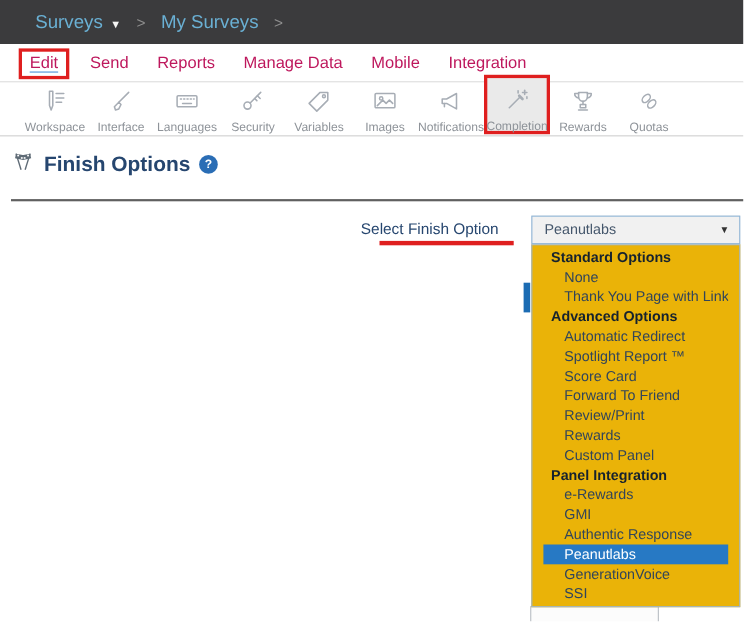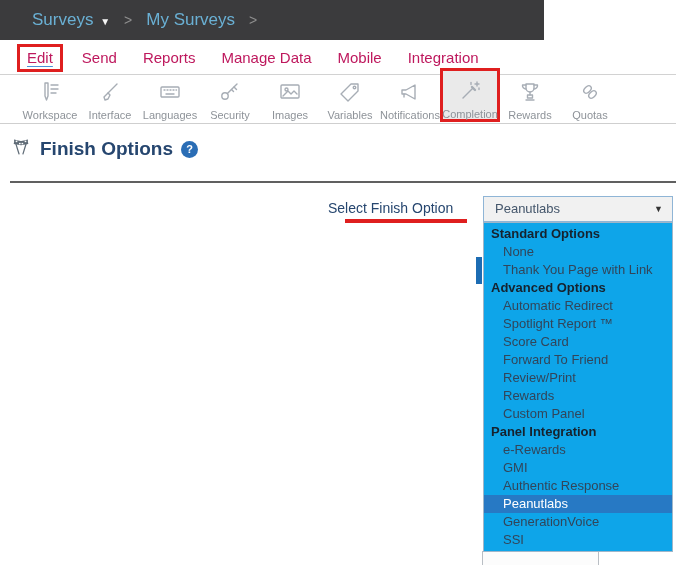--- a/index.html
+++ b/index.html
@@ -1,20 +1,20 @@
 <!DOCTYPE html>
 <html><head>
 <meta charset="utf-8">
 <style>
   html,body{margin:0;padding:0;background:#fff;}
   .screen{position:relative;width:676px;height:565px;background:#fff;overflow:hidden;
           font-family:"Liberation Sans","DejaVu Sans",sans-serif;}
 
   
-  .topbar{position:absolute;left:0;top:0;width:544px;height:40px;background:#3b3b3d;
+  .topbar{position:absolute;left:0;top:0;width:676px;height:40px;background:#3b3b3d;
           display:flex;align-items:center;padding-left:32px;box-sizing:border-box;gap:10px;}
   .crumb{color:#6ab0d4;font-size:17px;cursor:pointer;}
   .crumb-caret{color:#f5f5f5;font-size:10px;margin-left:2px;}
   .crumb-sep{color:#8f8f8f;font-size:14px;margin:0 4px;}
 
   
   .nav{position:absolute;left:0;top:40px;width:676px;height:35px;background:#fff;
        border-bottom:1px solid #d2d2d2;display:flex;align-items:center;
        padding-left:24px;box-sizing:border-box;gap:26px;}
   .nav-item{color:#be185d;font-size:15px;font-weight:500;cursor:pointer;white-space:nowrap;}
@@ -41,22 +41,22 @@
 
   
   .form-label{position:absolute;left:328px;top:200px;color:#26466f;font-size:14px;font-weight:normal;}
   .label-underline{position:absolute;left:345px;top:219px;width:122px;height:4px;background:#df1f1f;}
 
   .select-box{position:absolute;left:483px;top:196px;width:190px;height:26px;background:#f1f1f1;
        border:1px solid #8fb5d6;box-sizing:border-box;color:#44566b;font-size:13px;
        line-height:24px;padding-left:11px;cursor:pointer;z-index:6;}
   .select-caret{position:absolute;right:9px;top:0;line-height:24px;font-size:9px;color:#333;}
 
-  .dropdown{position:absolute;left:483px;top:222px;width:190px;background:#0ea5e9;
-       border:1px solid #9fb6c9;box-sizing:border-box;padding:2px 0;z-index:5;}
+  .dropdown{position:absolute;left:483px;top:222px;width:190px;background:#eab308;
+       border:1px solid #9fb6c9;box-sizing:border-box;padding:2px 10px;z-index:5;}
   .dd-row{height:18px;line-height:18px;font-size:13px;color:#32455a;padding-left:19px;
        white-space:nowrap;overflow:hidden;cursor:pointer;}
   .dd-row.group{font-weight:bold;color:#16222e;padding-left:7px;cursor:default;}
   .dd-row.selected{background:#2779c4;color:#fff;}
 
   
   .hidden-button-edge{position:absolute;left:476px;top:257px;width:6px;height:27px;
        background:#1c6cb3;z-index:1;}
   .hidden-input{position:absolute;left:482px;top:551px;width:117px;height:16px;
        background:#fcfcfc;border:1px solid #b9bec4;box-sizing:border-box;z-index:1;}
@@ -129,35 +129,35 @@
               <line x1="9.4" y1="13.6" x2="19" y2="4"></line>
               <line x1="16" y1="7" x2="18.5" y2="9.5"></line>
               <line x1="13.5" y1="9.5" x2="15.5" y2="11.5"></line>
             </g>
           </svg></span>
         <span class="tlabel">Security</span>
       </div>
       <div class="tool">
         <span><svg class="ticon" viewBox="0 0 24 24">
             <g fill="none" stroke="#a7adb5" stroke-width="1.4" stroke-linecap="round" stroke-linejoin="round">
+              <path d="M13 4h7v7L10 21l-7-7z"></path>
+              <circle cx="16.5" cy="7.5" r="1.3"></circle>
+            </g>
+          </svg></span>
+        <span class="tlabel">Variables</span>
+      </div>
+      <div class="tool">
+        <span><svg class="ticon" viewBox="0 0 24 24">
+            <g fill="none" stroke="#a7adb5" stroke-width="1.4" stroke-linecap="round" stroke-linejoin="round">
               <rect x="3" y="5" width="18" height="13" rx="1"></rect>
               <circle cx="8.5" cy="9.5" r="1.5"></circle>
               <path d="M5 16l5-5 3 3 3-3 3 3"></path>
             </g>
           </svg></span>
         <span class="tlabel">Images</span>
-      </div>
-      <div class="tool">
-        <span><svg class="ticon" viewBox="0 0 24 24">
-            <g fill="none" stroke="#a7adb5" stroke-width="1.4" stroke-linecap="round" stroke-linejoin="round">
-              <path d="M13 4h7v7L10 21l-7-7z"></path>
-              <circle cx="16.5" cy="7.5" r="1.3"></circle>
-            </g>
-          </svg></span>
-        <span class="tlabel">Variables</span>
       </div>
       <div class="tool">
         <span><svg class="ticon" viewBox="0 0 24 24">
             <g fill="none" stroke="#a7adb5" stroke-width="1.4" stroke-linecap="round" stroke-linejoin="round">
               <path d="M4 10h4l9-5v14l-9-5H4z"></path>
               <line x1="6" y1="14" x2="6" y2="17"></line>
             </g>
           </svg></span>
         <span class="tlabel">Notifications</span>
       </div>

